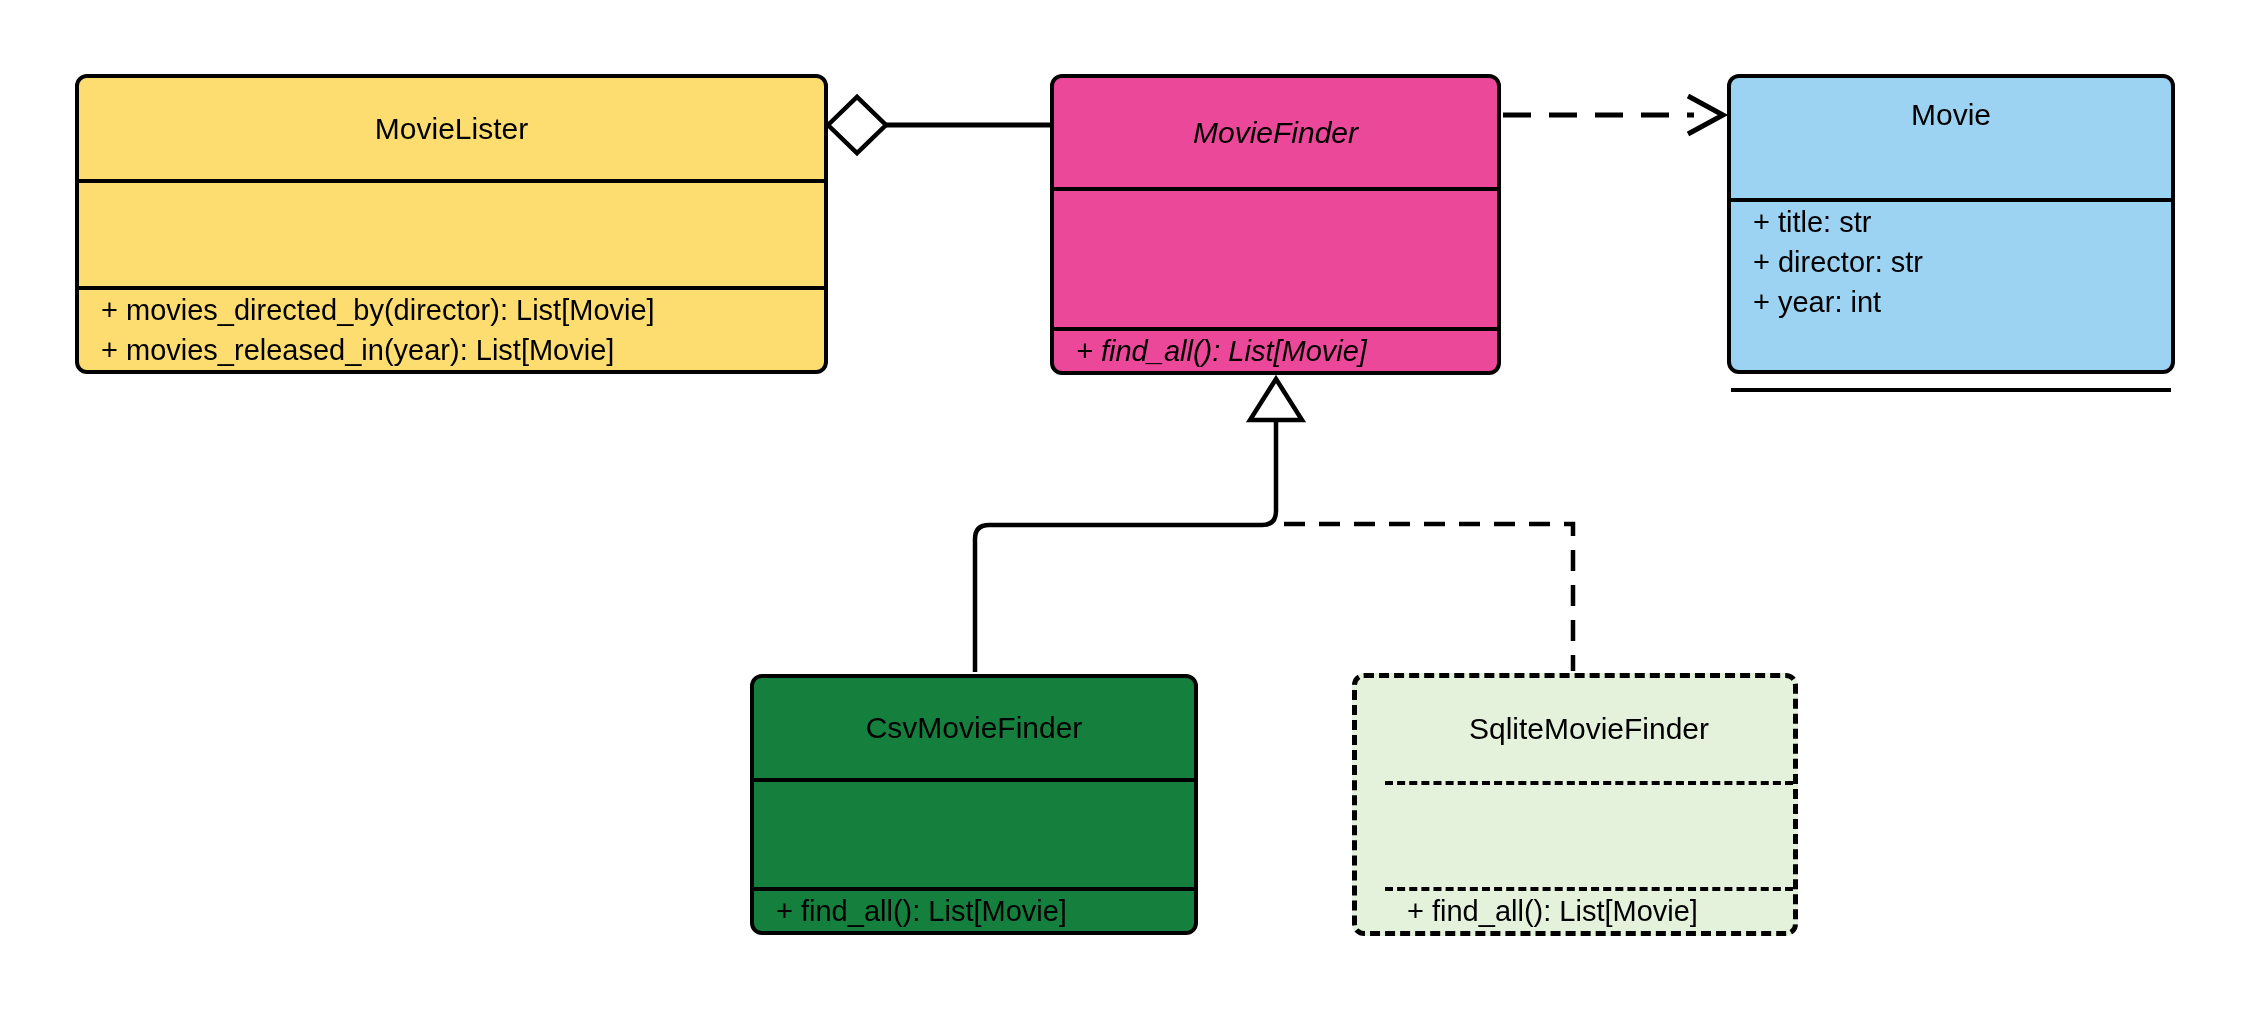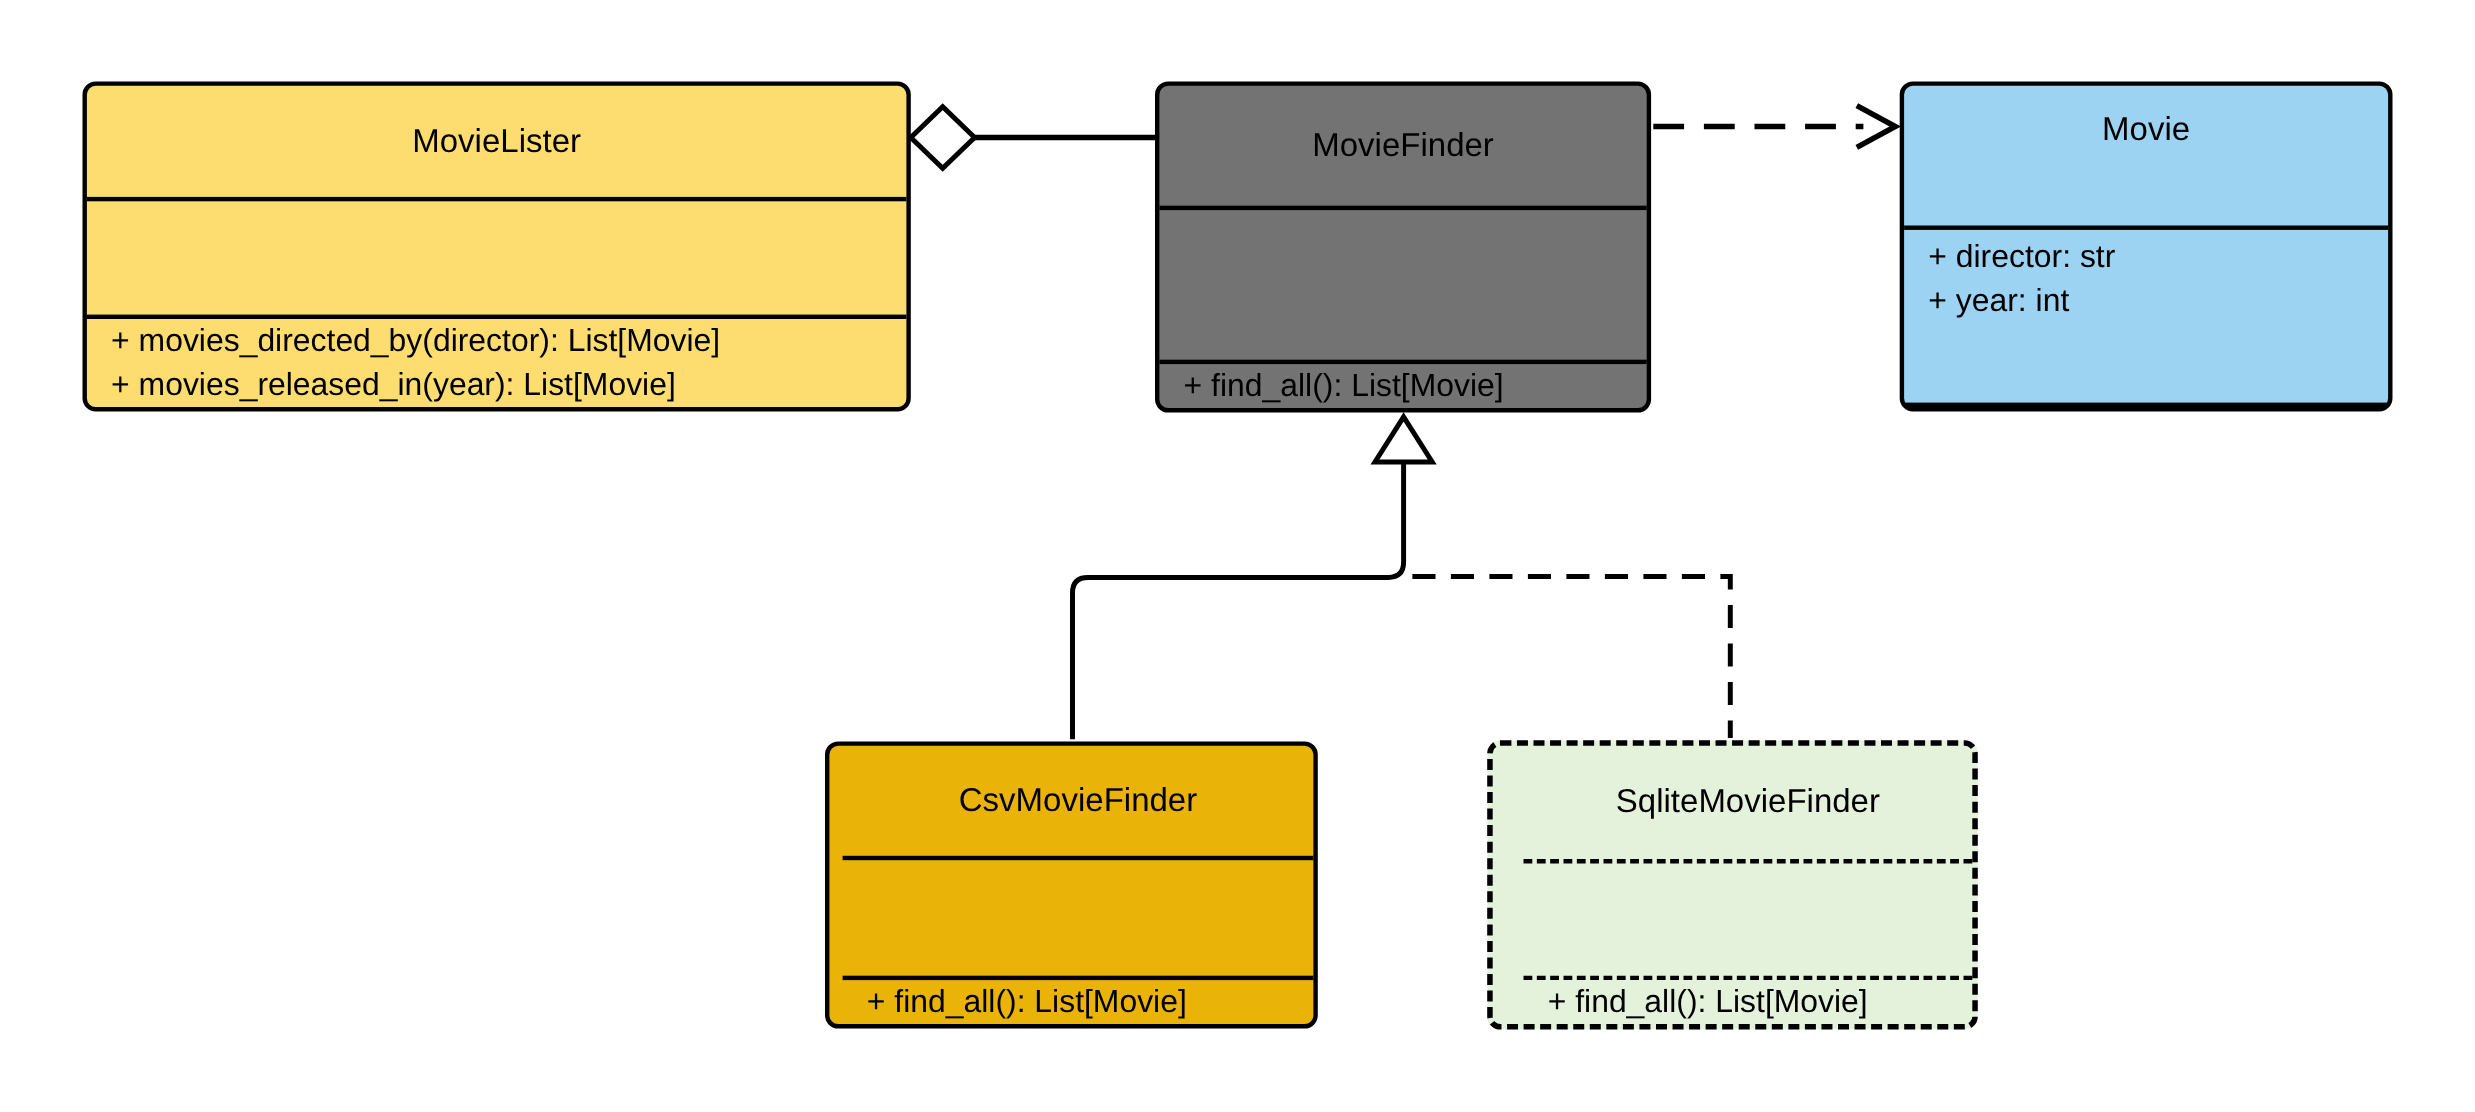--- a/index.html
+++ b/index.html
@@ -79,38 +79,39 @@
 
   <div id="box-movielister" class="class-box" style="background-color: rgb(253, 221, 112);">
     <div class="sec sec-title">MovieLister</div>
     <div class="sec sec-attrs"></div>
     <div class="sec sec-methods">
         <div class="member">+ movies_directed_by(director): List[Movie]</div>
         <div class="member">+ movies_released_in(year): List[Movie]</div>
       </div>
   </div>
 
-  <div id="box-moviefinder" class="class-box" style="background-color: #737373;">
+  <div id="box-moviefinder" class="class-box" style="background-color: #ec4899; font-style: italic;">
     <div class="sec sec-title">MovieFinder</div>
     <div class="sec sec-attrs"></div>
     <div class="sec sec-methods">
         <div class="member">+ find_all(): List[Movie]</div>
       </div>
   </div>
 
   <div id="box-movie" class="class-box" style="background-color: rgb(156, 211, 242); gap: 46px;">
     <div class="sec sec-title">Movie</div>
     <div class="sec sec-attrs">
+        <div class="member">+ title: str</div>
         <div class="member">+ director: str</div>
         <div class="member">+ year: int</div>
       </div>
     <div class="sec sec-methods"></div>
   </div>
 
-  <div id="box-csvmoviefinder" class="class-box" style="background-color: #eab308; padding-left: 12px;">
+  <div id="box-csvmoviefinder" class="class-box" style="background-color: #15803d;">
     <div class="sec sec-title">CsvMovieFinder</div>
     <div class="sec sec-attrs"></div>
     <div class="sec sec-methods">
         <div class="member">+ find_all(): List[Movie]</div>
       </div>
   </div>
 
   <div id="box-sqlitemoviefinder" class="class-box dashed" style="background-color: rgb(228, 242, 220);">
     <div class="sec sec-title">SqliteMovieFinder</div>
     <div class="sec sec-attrs"></div>

